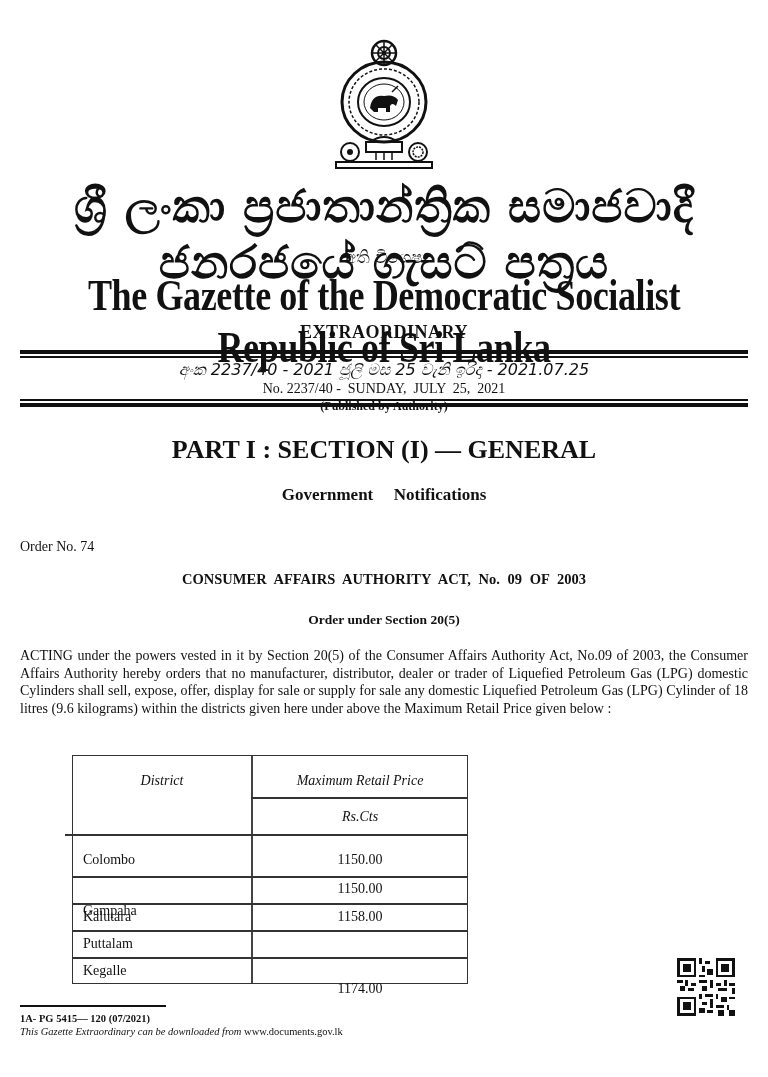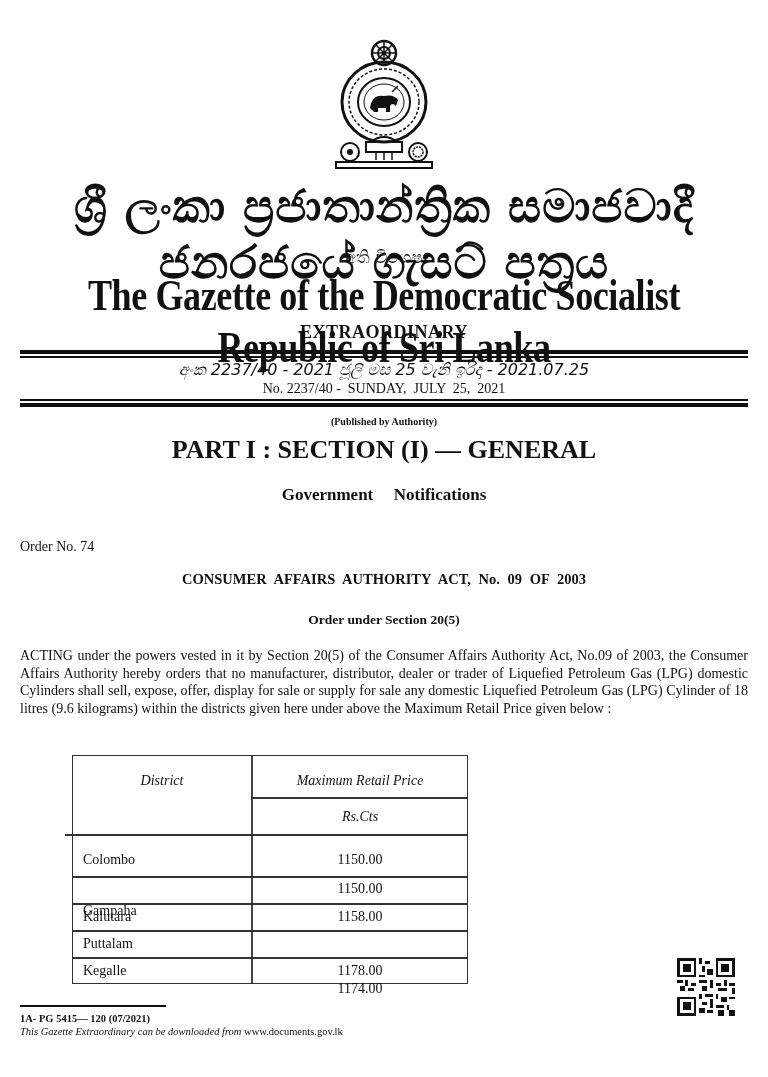--- a/index.html
+++ b/index.html
@@ -20,21 +20,21 @@
   .sinhala-sub { top: 246px; font-family: "DejaVu Sans", sans-serif; font-size: 17px; line-height: 22px; }
   .en-title {
     top: 270px; font-family: "Liberation Serif", serif; font-size: 44px; font-weight: bold;
     line-height: 52px; transform: scaleX(0.82); transform-origin: center; letter-spacing: -0.5px;
   }
   .extra { top: 321px; font-size: 18px; font-weight: bold; line-height: 22px; letter-spacing: 0.5px; }
 
   .rule { left: 20px; width: 728px; background: #111; }
   .issue-si { top: 361px; font-family: "DejaVu Sans", sans-serif; font-size: 16px; line-height: 18px; font-style: italic; }
   .issue-en { top: 380px; font-size: 14px; line-height: 18px; }
-  .published { top: 415px; font-size: 10px; font-weight: bold; line-height: 14px; }
+  .published { top: 399px; font-size: 12px; font-weight: bold; line-height: 14px; }
   .part { top: 433px; font-size: 26px; font-weight: bold; line-height: 34px; }
   .gov { top: 482px; font-size: 17px; font-weight: bold; line-height: 26px; word-spacing: 6px; }
   .order-no { top: 538px; left: 20px; font-size: 14px; line-height: 18px; }
   .act-title { top: 570px; font-size: 14.5px; font-weight: bold; line-height: 18px; word-spacing: 4px; }
   .order-under { top: 611px; font-size: 13.5px; font-weight: bold; line-height: 18px; }
   .body-para {
     top: 647px; left: 20px; width: 728px; font-size: 14px; line-height: 17.5px;
     text-align: justify;
   }
 
@@ -127,21 +127,20 @@
   <div class="cell" style="left:10px;top:124px;margin-top:22px;">Gampaha</div>
   <div class="cell" style="left:180px;width:214px;top:124px;text-align:center;">1150.00</div>
 
   <div class="cell" style="left:10px;top:152px;">Kalutara</div>
   <div class="cell" style="left:180px;width:214px;top:152px;text-align:center;">1158.00</div>
 
   <div class="cell" style="left:10px;top:179px;">Puttalam</div>
   <div class="cell" style="left:180px;width:214px;top:179px;text-align:center;margin-top:45px;">1174.00</div>
 
   <div class="cell" style="left:10px;top:206px;">Kegalle</div>
-  <div class="cell" style="left:180px;width:214px;top:206px;text-align:center;">1178.00</div>
 </div>
 
 <svg id="qr" class="abs" viewBox="0 0 21 21" shape-rendering="crispEdges">
   <rect width="21" height="21" fill="#fff"></rect>
   <g fill="#111">
     <rect x="0" y="0" width="7" height="1"></rect>
       <rect x="0" y="6" width="7" height="1"></rect>
       <rect x="0" y="0" width="1" height="7"></rect>
       <rect x="6" y="0" width="1" height="7"></rect>
       <rect x="2" y="2" width="3" height="3"></rect>

